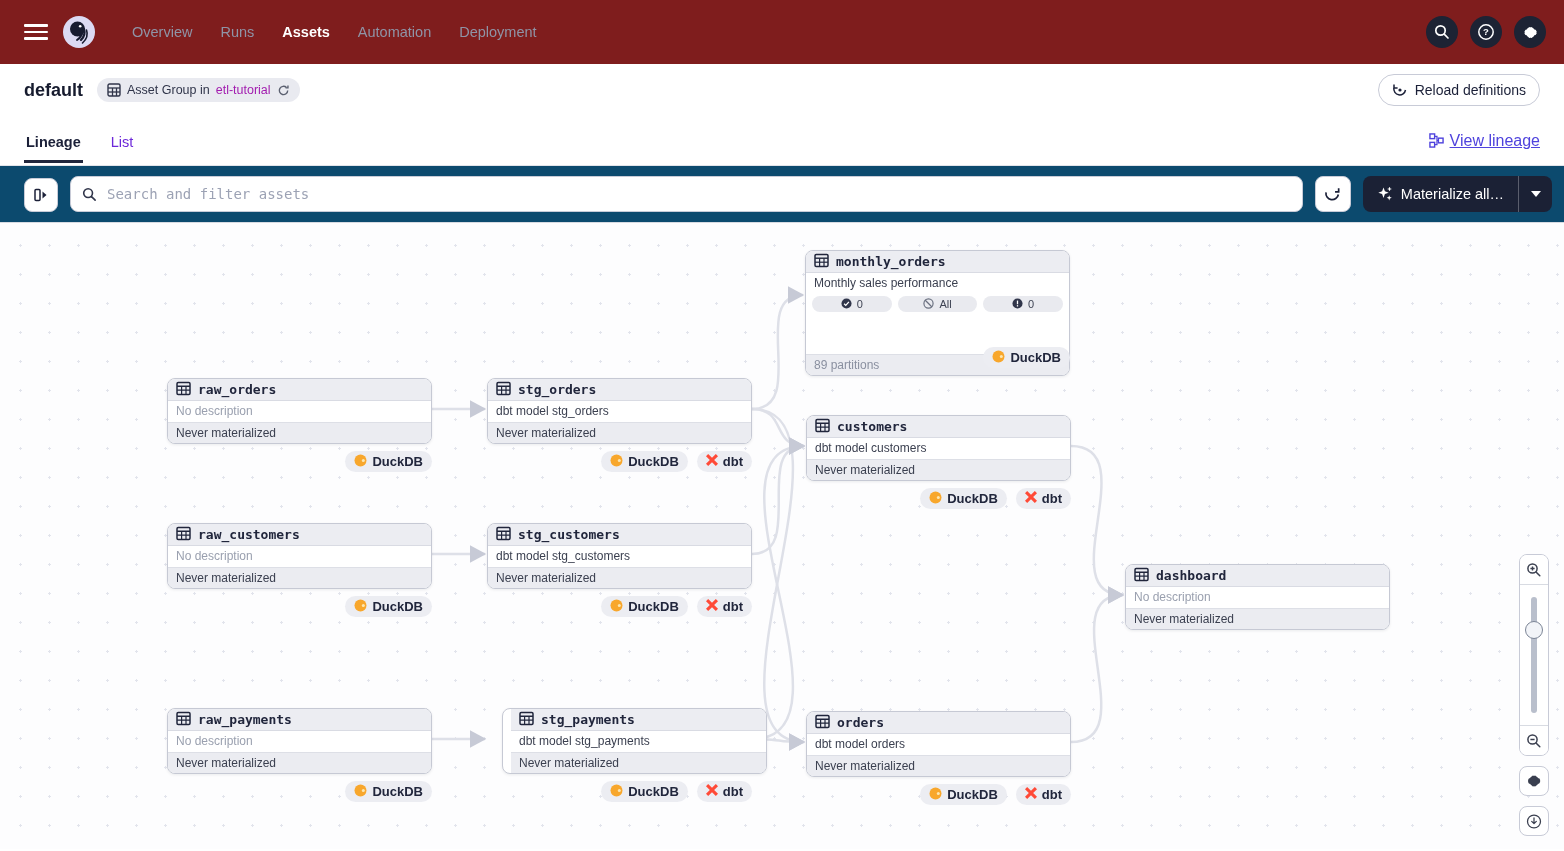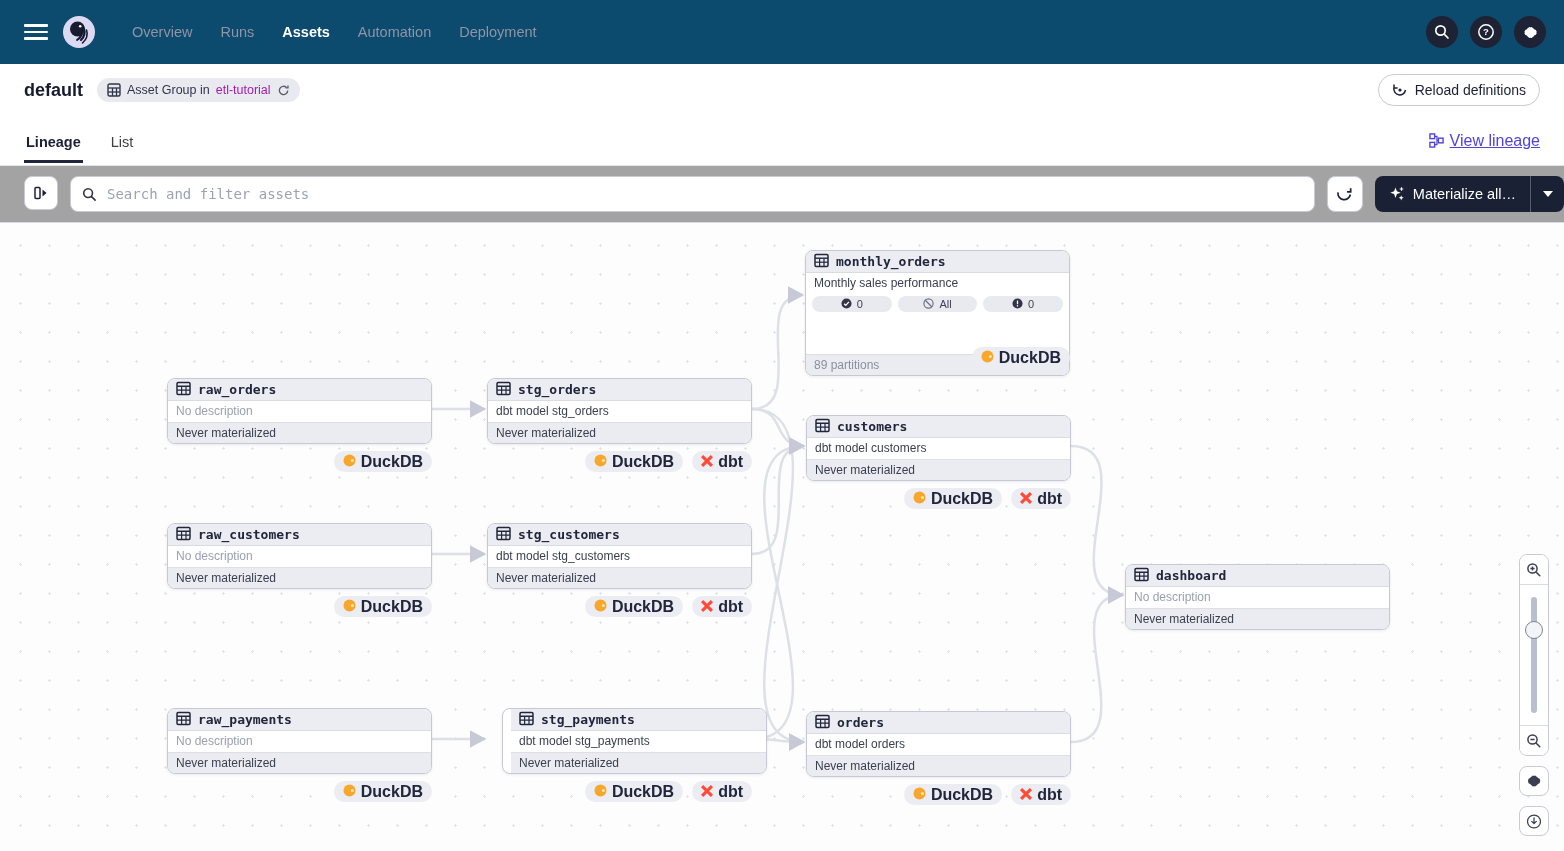--- a/index.html
+++ b/index.html
@@ -1,20 +1,20 @@
 <!DOCTYPE html>
 <html><head>
 <meta charset="utf-8">
 <style>
   * { box-sizing: border-box; }
   html,body { margin:0; padding:0; width:1564px; height:851px; overflow:hidden;
     font-family:"Liberation Sans", sans-serif; background:#fff; }
 
   
-  .topnav { height:64px; background:#0c4a6e; display:flex; align-items:center; padding:0 18px; }
+  .topnav { height:64px; background:#7f1d1d; display:flex; align-items:center; padding:0 18px; }
   .hamburger { width:36px; height:36px; background:none; border:none; display:flex; flex-direction:column;
     justify-content:center; gap:4px; cursor:pointer; padding:6px; }
   .hamburger span { display:block; height:2.5px; background:#fff; border-radius:1px; }
   .logo { width:34px; height:34px; margin:0 10px 0 8px; }
   .nav-items { display:flex; gap:28px; margin-left:26px; }
   .nav-item { font-size:14.5px; color:#8f94a6; cursor:pointer; }
   .nav-item.active { color:#fff; font-weight:700; }
   .nav-spacer { flex:1; }
   .nav-circle { width:32px; height:32px; border-radius:50%; background:#1d2334; border:none; color:#fff;
     display:flex; align-items:center; justify-content:center; margin-left:12px; cursor:pointer; }
@@ -25,28 +25,28 @@
   .group-badge { display:flex; align-items:center; gap:6px; background:#e9eaf0; border-radius:12px;
     height:24px; padding:0 10px; font-size:12.5px; color:#30354a; }
   .group-badge a { color:#a21caf; text-decoration:none; cursor:pointer; }
   .hdr-spacer { flex:1; }
   .reload-btn { display:flex; align-items:center; gap:7px; height:32px; padding:0 13px; background:#fff;
     border:1px solid #c8cbd7; border-radius:16px; font-size:14px; color:#1b2038; cursor:pointer;
     font-family:"Liberation Sans",sans-serif; }
 
   
   .tabs-row { display:flex; align-items:center; padding:0 24px; border-bottom:1px solid #e2e4ea; height:50px; }
-  .tab { font-size:14.5px; color:#404040; margin-right:26px; padding:15px 2px 13px; cursor:pointer; }
+  .tab { font-size:14.5px; color:#6d28d9; margin-right:26px; padding:15px 2px 13px; cursor:pointer; }
   .tab.active { color:#1b2038; font-weight:700; border-bottom:3px solid #21263c; padding-bottom:10px; }
   .view-lineage { margin-left:auto; display:flex; align-items:center; gap:6px; color:#4f43dd;
     font-size:16px; cursor:pointer;text-decoration:underline; }
 
   
-  .toolbar { display:flex; align-items:flex-start; gap:12px; padding:10px 0 10px 24px;
-    border-bottom:1px solid #d8dbe2; background:#a3a3a3; }
+  .toolbar { display:flex; align-items:flex-end; gap:12px; padding:10px 12px 10px 24px;
+    border-bottom:1px solid #d8dbe2; background:#0c4a6e; }
   .sq-btn { width:34px; height:34px; border:1px solid #c8cbd7; border-radius:8px; background:#fff;
     display:flex; align-items:center; justify-content:center; cursor:pointer; color:#1b2038; }
   .search-box { flex:1; height:36px; border:1px solid #c8cbd7; border-radius:8px; display:flex;
     align-items:center; gap:8px; padding:0 11px; background:#fff; }
   .search-box input { border:none; outline:none; flex:1; font-family:"DejaVu Sans Mono",monospace;
     font-size:14px; color:#30354a; background:transparent; }
   .search-box input::placeholder { color:#9ca2b4; }
   .refresh-btn { width:36px; height:36px; border:1px solid #c8cbd7; border-radius:8px; background:#fff;
     display:flex; align-items:center; justify-content:center; cursor:pointer; color:#1b2038; }
   .mat-btn { display:flex; background:#1b2135; border-radius:8px; height:36px; overflow:hidden; }
@@ -69,21 +69,21 @@
     font-weight:700; color:#21263c; height:22px; }
   .node-desc { padding:3px 8px; color:#3a3f4f; background:#fff; height:21px; }
   .node-desc.muted { color:#9aa0af; }
   .node-footer { padding:3px 8px; background:#ebecf1; border-top:1px solid #dddfe6; color:#3a3f4f; height:21px; }
   .node-footer.muted { color:#8a90a0;margin-top:36px; }
   .pills { display:flex; gap:6px; padding:2px 6px 6px; background:#fff; height:24px; }
   .pill { flex:1; background:#e9eaef; border-radius:9px; display:flex; align-items:center;
     justify-content:center; gap:5px; font-size:11px; color:#3f4454; }
   .badge-row { position:absolute; display:flex; gap:9px; justify-content:flex-end; }
   .badge { background:#ecedf2; border-radius:11px; height:21px; display:flex; align-items:center;
-    gap:5px; padding:0 9px; font-size:16px; font-weight:700; color:#21263c; cursor:pointer; }
+    gap:5px; padding:0 9px; font-size:13px; font-weight:700; color:#21263c; cursor:pointer; }
 
   
   .graph-controls { position:absolute; right:15px; top:331px; width:30px; display:flex;
     flex-direction:column; align-items:center; }
   .zoom-group { width:30px; border:1px solid #c8cbd7; border-radius:8px; background:#fff;
     display:flex; flex-direction:column; align-items:center; overflow:hidden; }
   .zoom-btn { width:30px; height:30px; background:#fff; border:none; display:flex; align-items:center;
     justify-content:center; cursor:pointer; color:#3a3f4f; }
   .zoom-btn.top { border-bottom:1px solid #d8dbe2; }
   .zoom-btn.bottom { border-top:1px solid #d8dbe2; }

